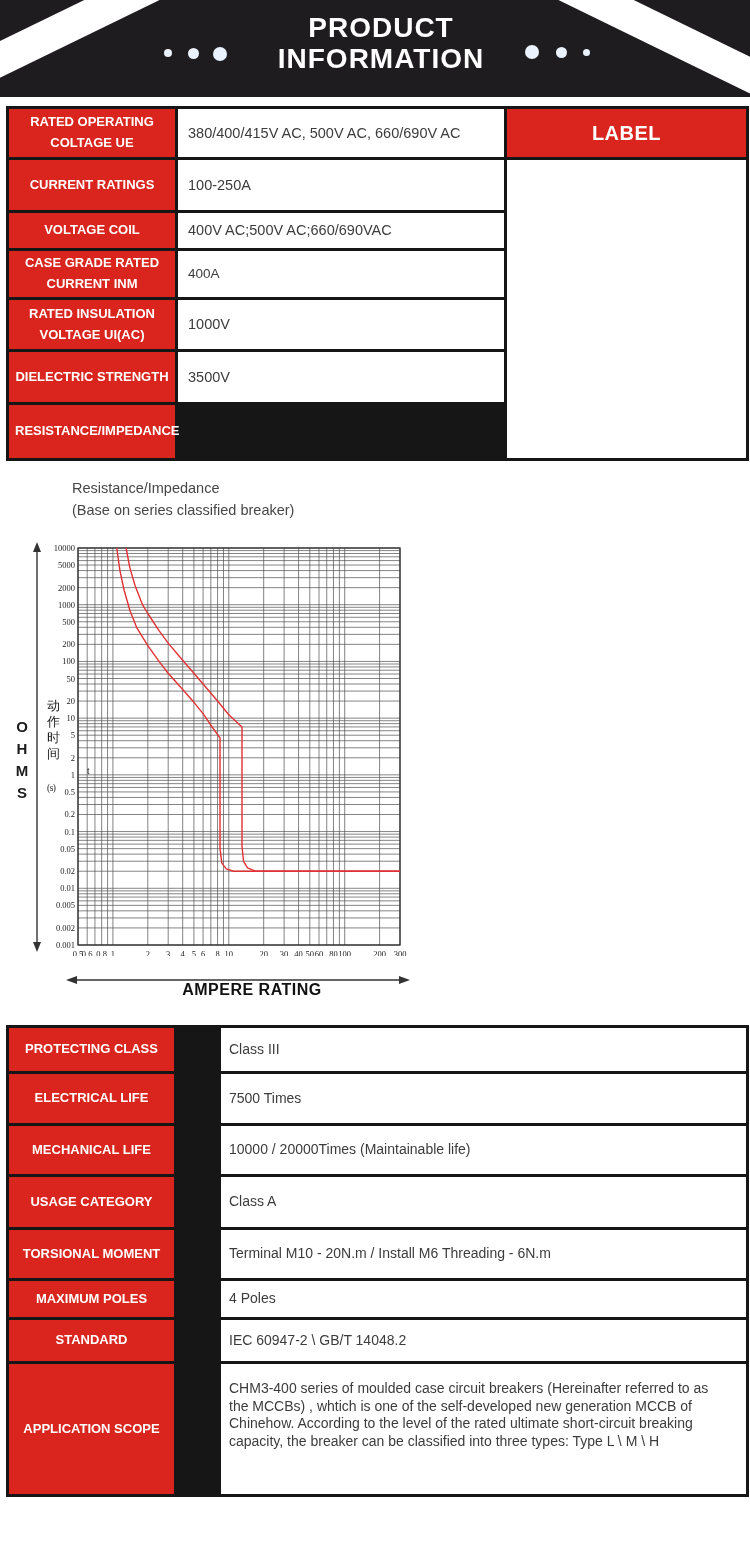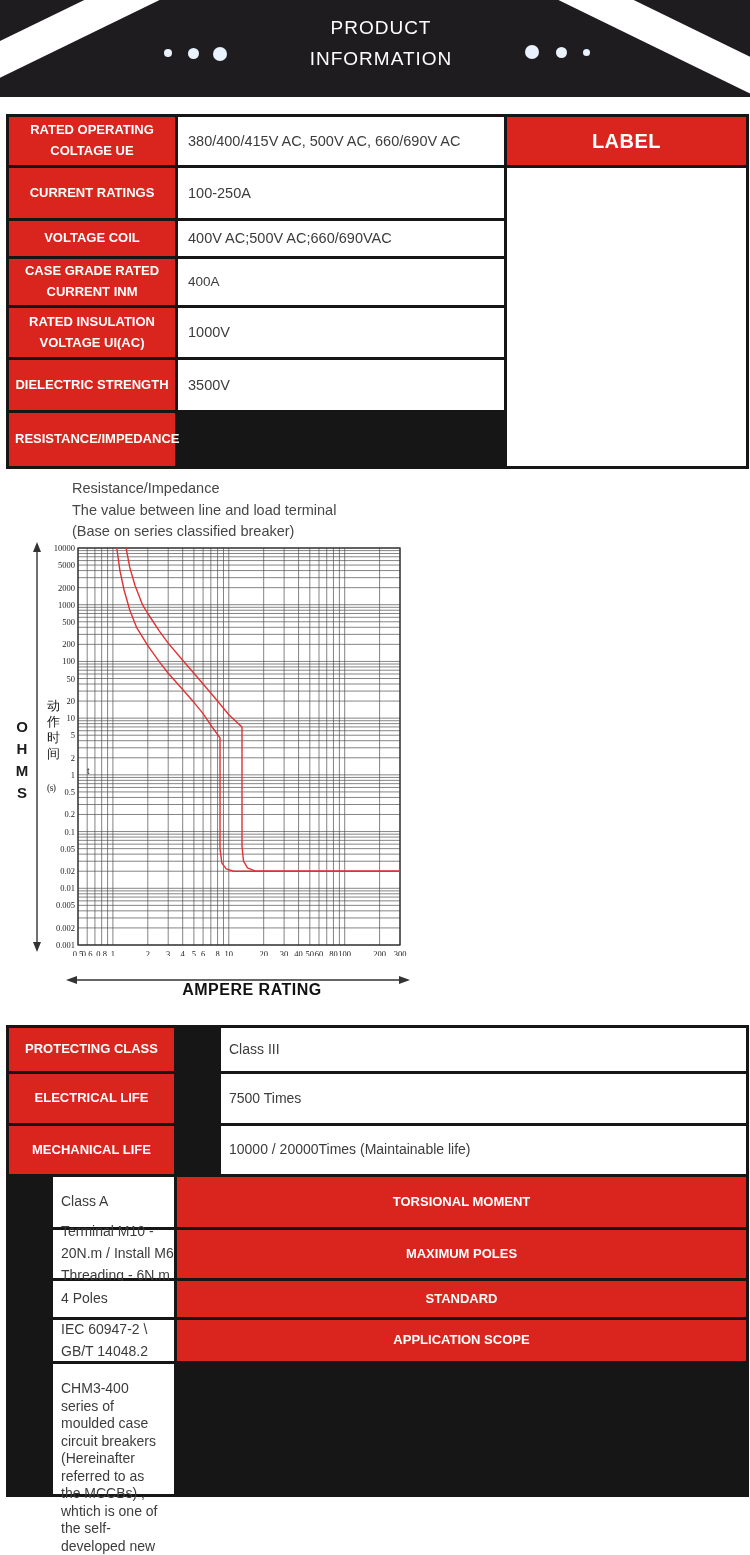--- a/index.html
+++ b/index.html
@@ -6,35 +6,35 @@
   body{
     width:750px;height:1555px;position:relative;background:#ffffff;
     font-family:"Liberation Sans", sans-serif;overflow:hidden;
   }
   
   .banner{position:absolute;left:0;top:0;width:750px;height:97px;background:#1e1c1e;overflow:hidden;}
   .stripe{position:absolute;width:310px;height:33px;background:#ffffff;}
   .stripe-left{left:-112px;top:22px;transform:rotate(-26deg);}
   .stripe-right{left:520px;top:22px;transform:rotate(26deg);}
   .banner-title{position:absolute;left:12px;right:0;top:12px;text-align:center;color:#fff;
-    font-weight:normal;font-size:19px;line-height:31px;letter-spacing:1px;}
+    font-weight:bold;font-size:28px;line-height:31px;letter-spacing:1px;}
   .dot{position:absolute;border-radius:50%;background:#e9f2fd;}
   .dot1{left:164px;top:49px;width:8px;height:8px;}
   .dot2{left:188px;top:48px;width:11px;height:11px;}
   .dot3{left:213px;top:47px;width:14px;height:14px;}
   .dot4{left:525px;top:45px;width:14px;height:14px;}
   .dot5{left:556px;top:47px;width:11px;height:11px;}
   .dot6{left:583px;top:49px;width:7px;height:7px;}
   
   .spec-table{position:absolute;display:grid;background:#161616;border:3px solid #161616;gap:3px;}
   .spec-table .cell{background:#fff;display:flex;flex-direction:column;justify-content:center;}
   .spec-table .red{background:#d9251d;color:#fff;font-weight:bold;text-align:center;
     font-size:13px;line-height:1.6;padding:0 6px;}
   .spec-table .val{color:#3c3c3c;font-size:14.5px;line-height:1.55;padding-left:10px;}
-  .table-top{left:6px;top:114px;width:737px;grid-template-columns:166px 326px 1fr;
+  .table-top{left:6px;top:106px;width:737px;grid-template-columns:166px 326px 1fr;
     grid-template-rows:48px 50px 35px 46px 49px 50px 53px;}
   .table-top .label-head{grid-column:3;grid-row:1;font-size:20px;letter-spacing:.5px;}
   .table-top .label-body{grid-column:3;grid-row:2 / span 6;}
   .serif-val{font-family:"Liberation Serif", serif;font-size:13.5px;}
   .table-bottom{left:6px;top:1025px;width:737px;grid-template-columns:165px 1fr;
     grid-template-rows:43px 49px 48px 50px 48px 36px 41px 130px;}
   .table-bottom .val{padding-left:8px;font-size:14px;margin-left:44px;}
   .table-bottom .scope{justify-content:flex-start;padding-top:16px;padding-right:16px;line-height:17.5px;}
   
   .chart-section{position:absolute;left:0;top:470px;width:470px;height:545px;}
@@ -116,21 +116,20 @@
   </div>
 
   <div class="cell red" style="grid-row:7;grid-column:1">
       <span>RESISTANCE/IMPEDANCE</span>
     </div>
 </div>
 
 <div class="chart-section">
   <div class="chart-intro">
     <div>Resistance/Impedance</div>
-    <div>The value between line and load terminal</div>
     <div>(Base on series classified breaker)</div>
   </div>
 
   <div class="ohms-label">OHMS</div>
 
   <svg class="v-arrow" width="14" height="410">
     <line x1="7" y1="8" x2="7" y2="402" stroke="#333" stroke-width="1.4"></line>
     <polygon points="7,0 3,10 11,10" fill="#333"></polygon>
     <polygon points="7,410 3,400 11,400" fill="#333"></polygon>
   </svg>
@@ -303,20 +302,23 @@
       <span>7500 Times</span>
     </div>
 
   <div class="cell red">
       <span>MECHANICAL LIFE</span>
     </div>
   <div class="cell val">
       <span>10000 / 20000Times  (Maintainable life)</span>
     </div>
 
+  <div class="cell red">
+      <span>USAGE CATEGORY</span>
+    </div>
   <div class="cell val">
       <span>Class A</span>
     </div>
 
   <div class="cell red">
       <span>TORSIONAL MOMENT</span>
     </div>
   <div class="cell val">
       <span>Terminal M10 - 20N.m / Install M6 Threading - 6N.m</span>
     </div>

